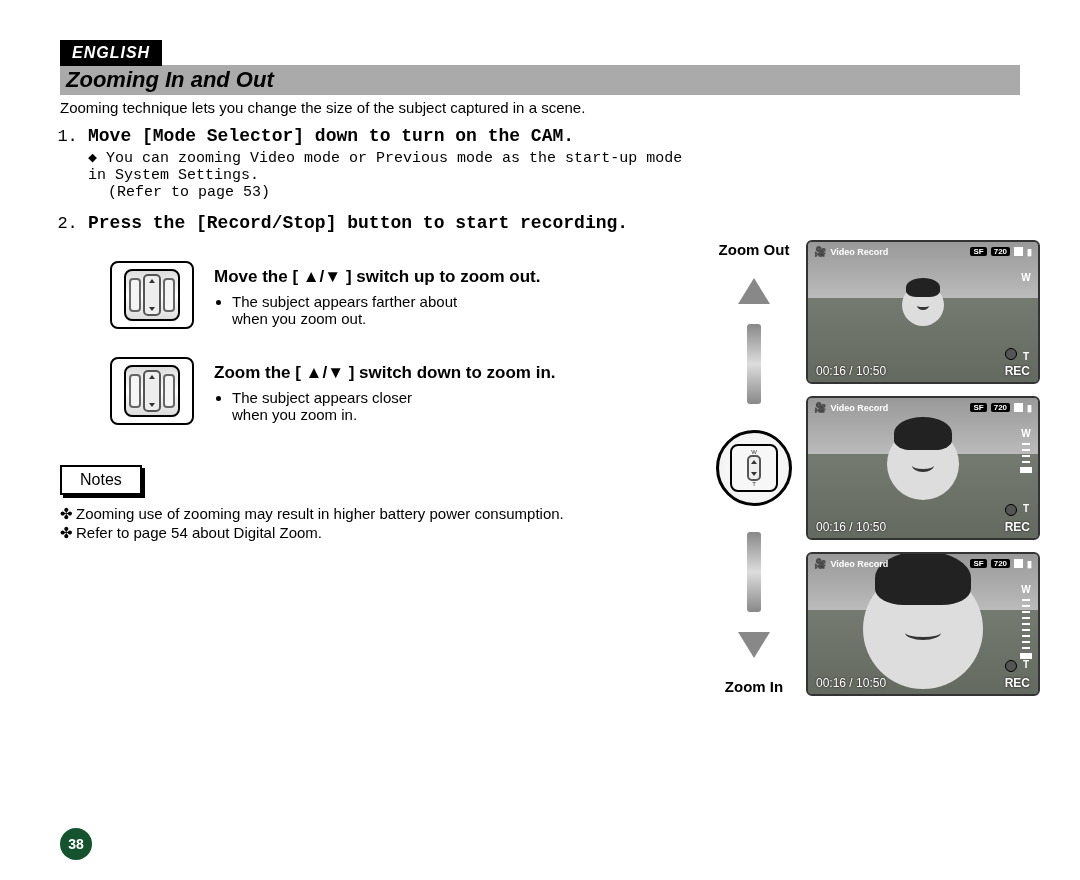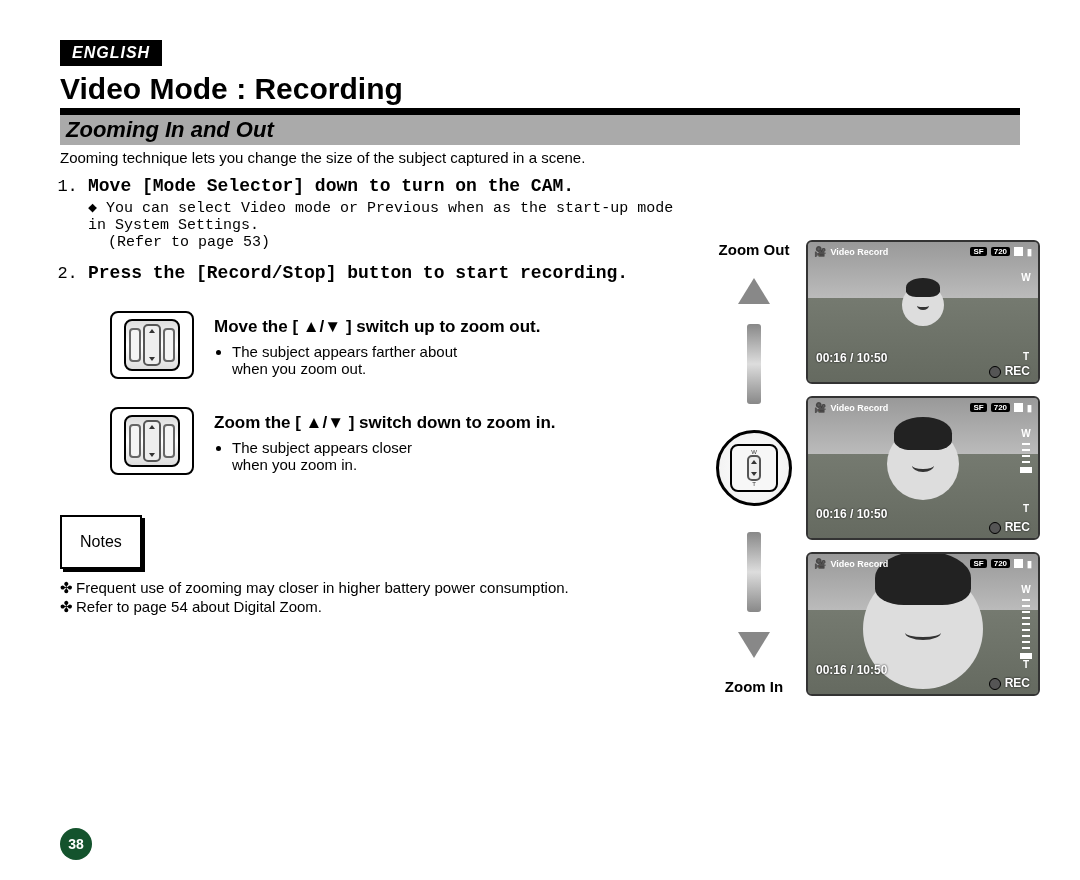--- a/index.html
+++ b/index.html
@@ -158,56 +158,55 @@
   }
   .face .eyes{display:flex;gap:10%;}
   .face .eye{width:8%;aspect-ratio:2/1;background:#222;border-radius:50%;}
   .face .mouth{width:30%;height:14%;border-bottom:3px solid #333;border-radius:0 0 50% 50%;margin-top:5%;}
   .hair{position:absolute;top:-15%;left:10%;right:10%;height:45%;background:#222;border-radius:50% 50% 30% 30%;}
   .lcd1 .face{top:42px;width:42px;height:42px;}
   .lcd2 .face{top:30px;width:72px;height:72px;}
   .lcd3 .face{top:15px;width:120px;height:120px;}
   .lcd3 .face .mouth{height:10%;}
   .lcd-top{position:absolute;top:4px;left:6px;right:6px;display:flex;align-items:center;gap:4px;font-size:9px;font-weight:bold;}
-  .rec-tag{position:absolute;bottom:4px;right:8px;font-size:12px;font-weight:bold;display:flex;align-items:flex-end;gap:4px;text-shadow:0 0 2px #000;}
+  .rec-tag{position:absolute;bottom:4px;right:8px;font-size:12px;font-weight:bold;display:flex;align-items:flex-start;gap:4px;text-shadow:0 0 2px #000;flex-direction:column;}
   .rec-dot{width:10px;height:10px;border-radius:50%;background:#555;border:1px solid #000;}
-  .time-tag{position:absolute;bottom:17px;left:8px;font-size:12px;font-weight:bold;text-shadow:0 0 2px #000;}
+  .time-tag{position:absolute;bottom:4px;left:8px;font-size:12px;font-weight:normal;text-shadow:0 0 2px #000;}
   .zoom-bar{position:absolute;right:6px;top:30px;bottom:24px;width:12px;display:flex;flex-direction:column;justify-content:space-between;align-items:center;}
   .zoom-scale{width:8px;flex:1;background:repeating-linear-gradient(#fff,#fff 2px,transparent 2px,transparent 6px);margin:4px 0;}
   .zoom-ind{width:12px;height:6px;background:#fff;}
   .wt{font-size:10px;font-weight:bold;color:#fff;}
   .pill{background:#000;padding:0 3px;border-radius:2px;font-size:8px;}
   .sq{width:9px;height:9px;background:#fff;}
   .notes-box{
-    display:inline-block;border:2px solid #000;padding:16px 18px;font-size:16px;
+    display:inline-block;border:2px solid #000;padding:4px 18px;font-size:16px;
     box-shadow:3px 3px 0 #000;margin-top:40px;
   }
   .notes-list{margin:10px 0 0 0;padding-left:16px;font-size:15px;}
   .notes-list li{margin-bottom:2px;list-style:none;position:relative;}
   .notes-list li::before{content:"✤";position:absolute;left:-16px;}
   .page-num{
     position:absolute;bottom:20px;left:60px;width:32px;height:32px;
     background:#14532d;color:#fff;border-radius:50%;
     display:flex;align-items:center;justify-content:center;font-size:14px;font-weight:bold;
   }
   .cam-icon{font-size:10px;}
 </style>
 </head>
 <body>
 
 <div class="page">
   <div class="lang-tab">ENGLISH</div>
-  <div class="main-title">Video Mode : Recording</div>
   <div class="sub-title">Zooming In and Out</div>
   <div class="intro">Zooming technique lets you change the size of the subject captured in a scene.</div>
 
   <ol class="steps">
     <li>
       <div class="step-title">Move [Mode Selector] down to turn on the CAM.</div>
-      <div class="sub-note">You can select Video mode or Previous when as the start-up mode in System Settings.</div>
+      <div class="sub-note">You can zooming Video mode or Previous mode as the start-up mode in System Settings.</div>
       <div class="sub-note-cont">(Refer to page 53)</div>
     </li>
     <li>
       <div class="step-title">Press the [Record/Stop] button to start recording.</div>
     </li>
   </ol>
 
   <div class="switch-block">
     <div class="switch-diagram">
       <div class="switch-inner">
@@ -357,18 +356,18 @@
         <div class="rec-tag">
             <span class="rec-dot"></span>
             <span>REC</span>
           </div>
       </div>
     </div>
   </div>
 
   <div class="notes-box">Notes</div>
   <ul class="notes-list">
-    <li>Frequent use of zooming may closer in higher battery power consumption.</li>
+    <li>Zooming use of zooming may result in higher battery power consumption.</li>
     <li>Refer to page 54 about Digital Zoom.</li>
   </ul>
 
   <div class="page-num">38</div>
 </div>
 
 </body></html>

